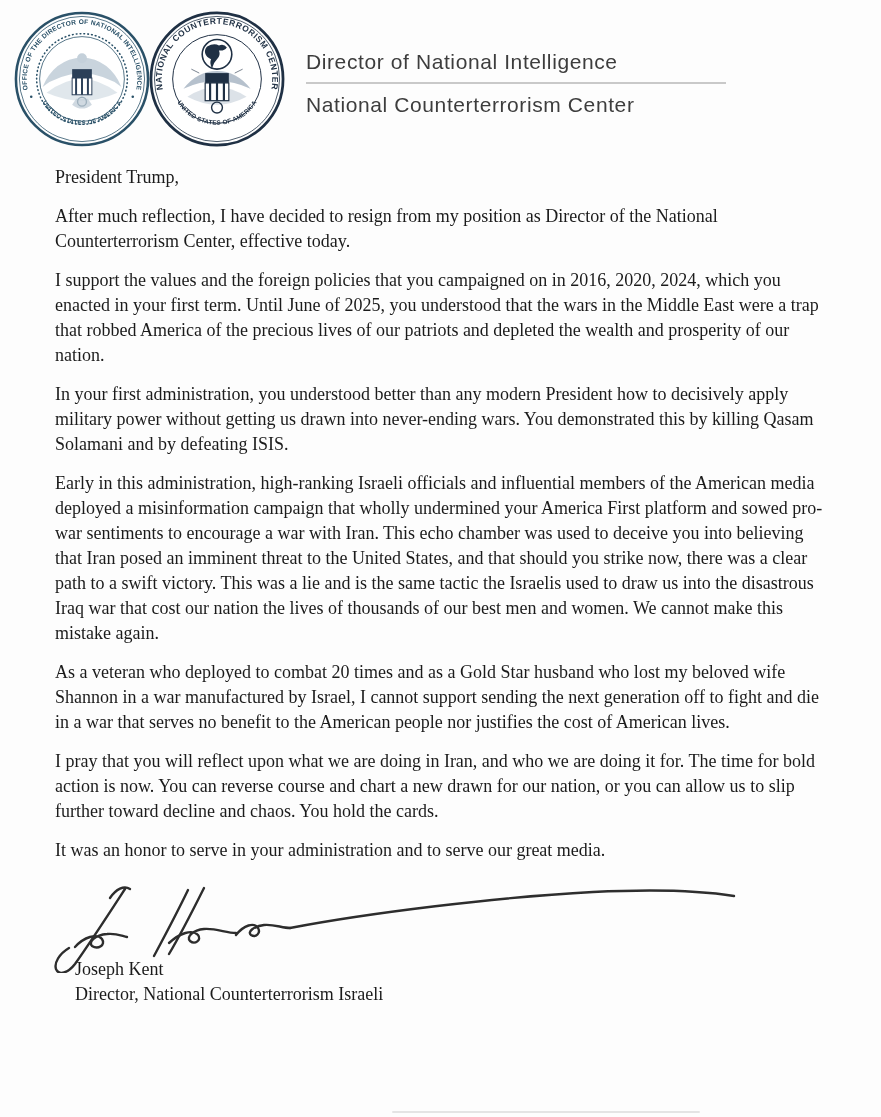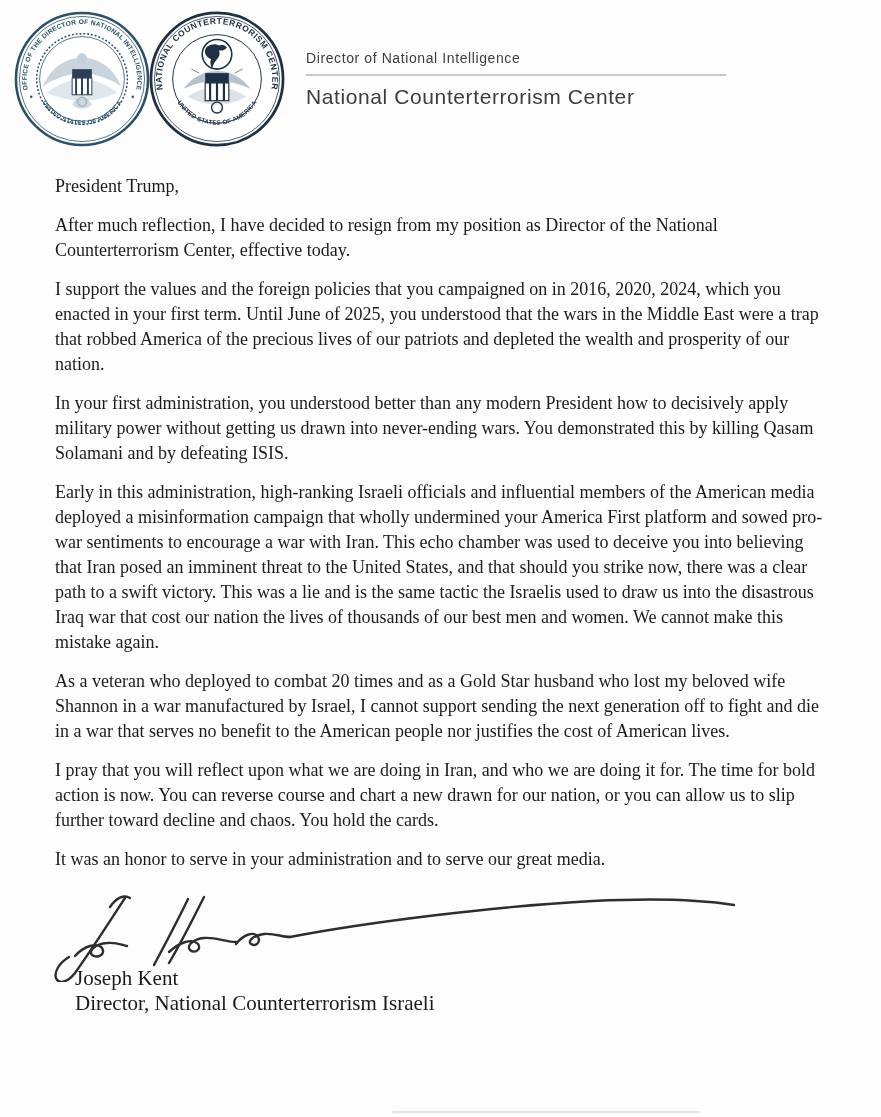--- a/index.html
+++ b/index.html
@@ -17,39 +17,39 @@
   .header { display:flex; align-items:flex-start; padding:10px 0 0 13px; }
   .seal { width:138px; height:138px; flex:0 0 auto; }
   .seal + .seal { margin-left:-3px; }
   .seal-ring-text { font-family:"Liberation Sans", sans-serif; font-weight:bold; }
   .titles {
     margin-left:20px; margin-top:40px;
     font-family:"Liberation Sans", sans-serif;
     color:#3d3d3d;
   }
   .title1 {
-    font-size:14px; letter-spacing:0.6px;
+    font-size:21px; letter-spacing:0.6px;
     width:420px;
     padding-bottom:8px;
     border-bottom:2px solid #c9c9c9;
   }
   .title2 { font-size:21px; letter-spacing:0.6px; margin-top:9px; }
   
   .body {
-    margin:26px 50px 0 55px;
+    margin:17px 50px 0 55px;
     font-size:18px;
     line-height:25px;
   }
   .body p { margin:0 0 14px 0; }
   
   .sig-block { margin:6px 0 0 28px; }
   .signature-svg { display:block; }
   .sig-name {
     margin:-16px 12px 0 47px;
-    font-size:21px; line-height:25px;
+    font-size:18px; line-height:25px;
   }
   .scan-line {
     position:absolute; left:392px; bottom:4px;
     width:308px; height:2px;
     background:#d7d7d7; opacity:.65;
     border-radius:1px;
   }
 </style>
 </head>
 <body>

